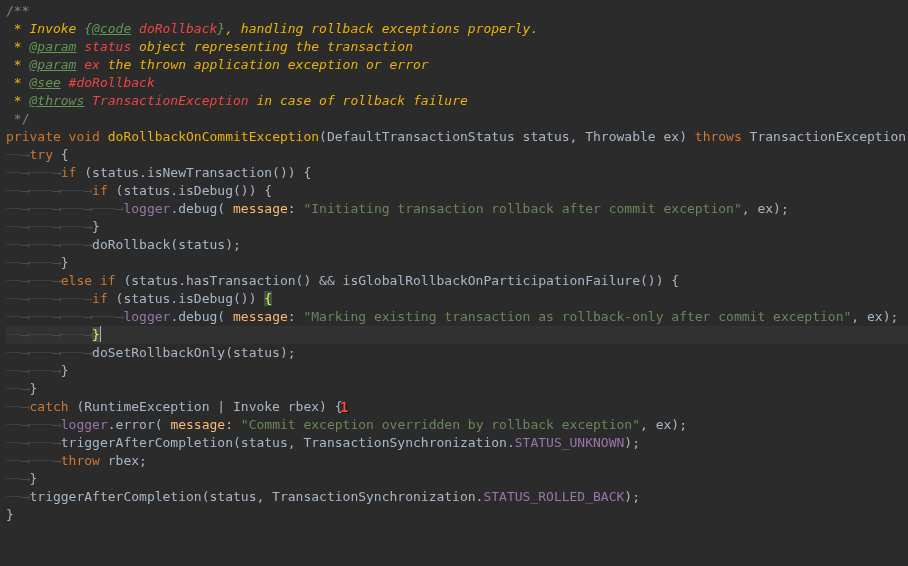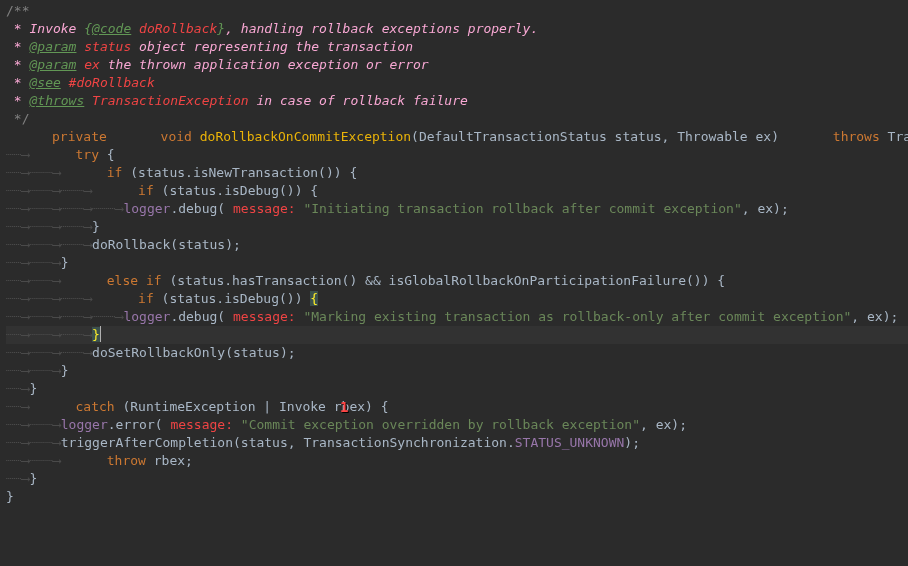--- a/index.html
+++ b/index.html
@@ -21,29 +21,29 @@
     white-space: pre;
     height: 18px;
   }
   .highlight {
     background: #323232;
   }
   .fold {
     color: #4a4a4a;
   }
   .gc { color: #808080; }        
-  .gcit { color: #f9a8d4; font-style: italic; }
+  .gcit { color: #eab308; font-style: italic; }
   .gn { color: #629755; font-style: italic; }   
   .tag { color: #629755; font-style: italic; text-decoration: underline; }
   .cw { color: #ef4444; font-style: italic; }   
-  .kw { color: #cc7832; margin-left: 46px; }
+  .kw { color: #cc7832; }
   .mdef { color: #eab308; }      
   .id { color: #a9b7c6; }
   .field { color: #9876aa; }     
-  .phint { color: #ef4444; }     
+  .phint { color: #fdba74; }     
   .str { color: #6a8759; }       
   .brace-match { background:#3b514d; color:#ffef28; }
   .cursor {
     display:inline-block;
     width:1px;
     background:#b0b0b0;
     height:16px;
     vertical-align:-3px;
   }
   .marker {
@@ -107,18 +107,19 @@
 <div class="line"><span class="fold tok">┈┈⟶</span><span class="kw tok">catch</span><span class="id tok"> (RuntimeException | Invoke rbex) {</span></div>
 
 <div class="line"><span class="fold tok">┈┈⟶┈┈┈⟶</span><span class="field tok">logger</span><span class="id tok">.</span><span class="id tok">error( </span><span class="phint tok">message: </span><span class="str tok">"Commit exception overridden by rollback exception"</span><span class="id tok">, ex);</span></div>
 
 <div class="line"><span class="fold tok">┈┈⟶┈┈┈⟶</span><span class="id tok">triggerAfterCompletion(status, TransactionSynchronization.</span><span class="field tok">STATUS_UNKNOWN</span><span class="id tok">);</span></div>
 
 <div class="line"><span class="fold tok">┈┈⟶┈┈┈⟶</span><span class="kw tok">throw</span><span class="id tok"> rbex;</span></div>
 
 <div class="line"><span class="fold tok">┈┈⟶</span><span class="id tok">}</span></div>
 
+<div class="line"><span class="fold tok">┈┈⟶</span><span class="id tok">triggerAfterCompletion(status, TransactionSynchronization.</span><span class="field tok">STATUS_ROLLED_BACK</span><span class="id tok">);</span></div>
 
 <div class="line"><span class="id tok">}</span></div>
 
 <div class="marker" style="left:340px; top:398px;">1</div>
 
 </div>
 
 </body></html>

